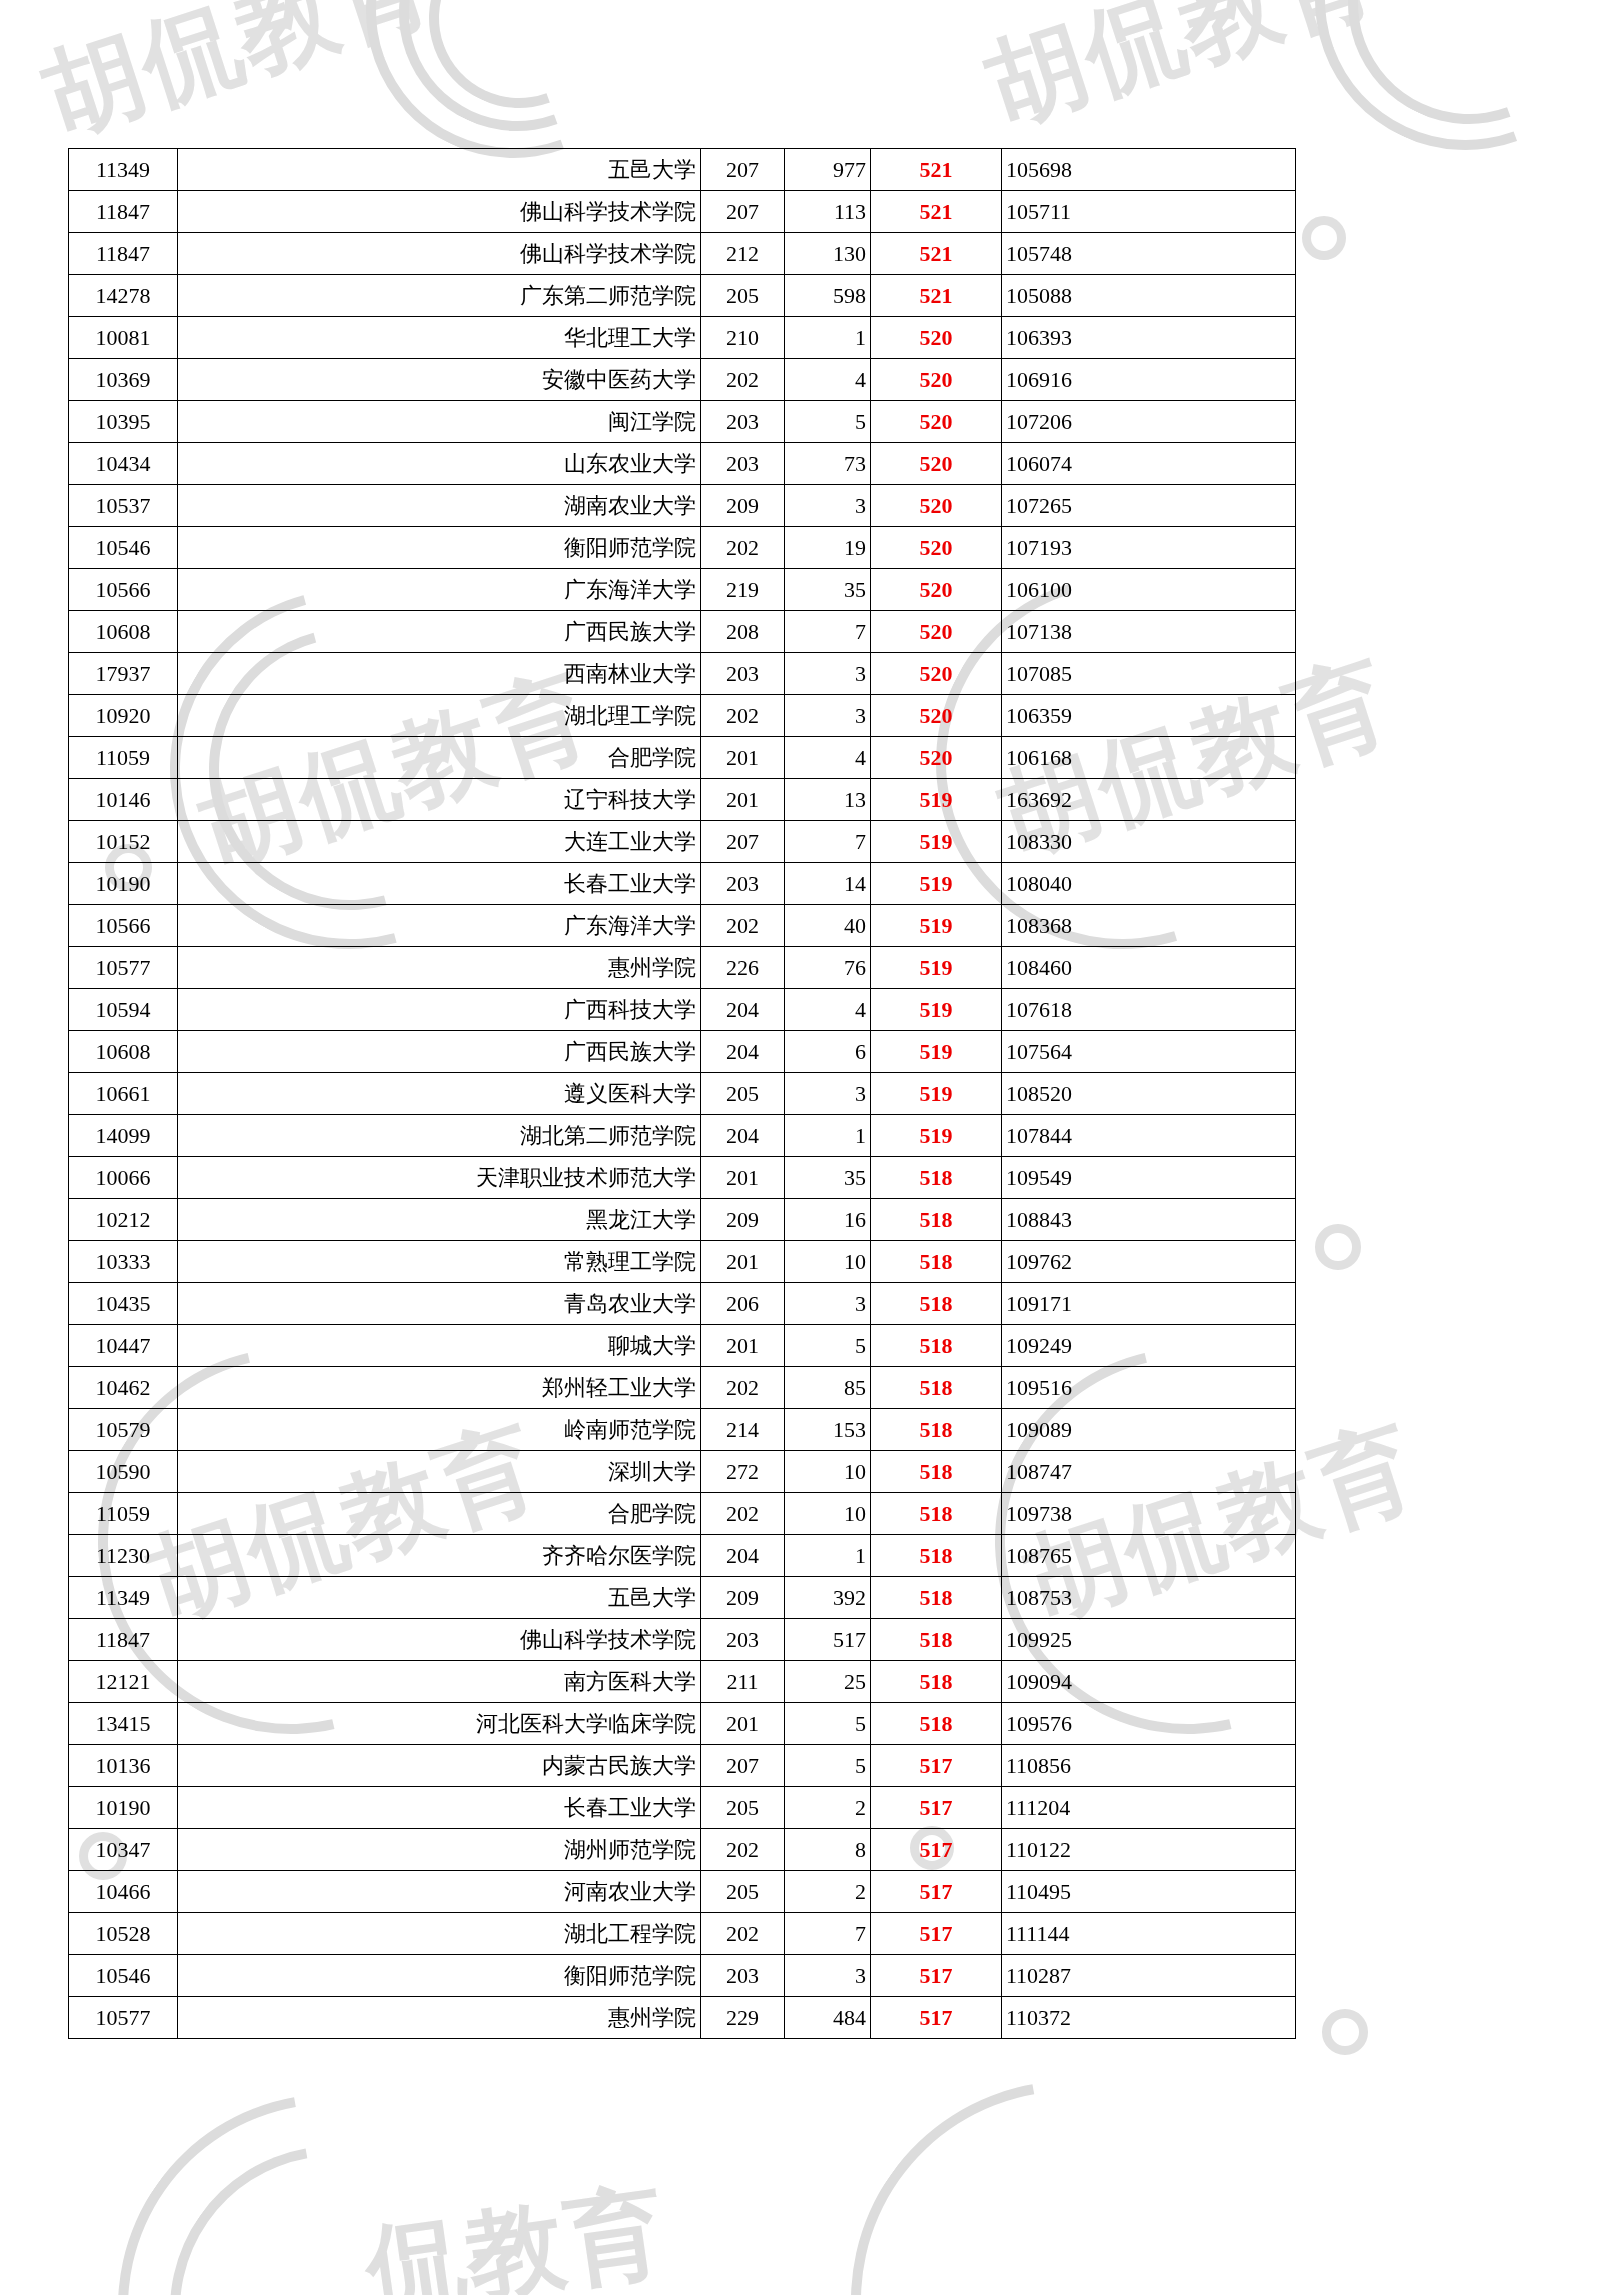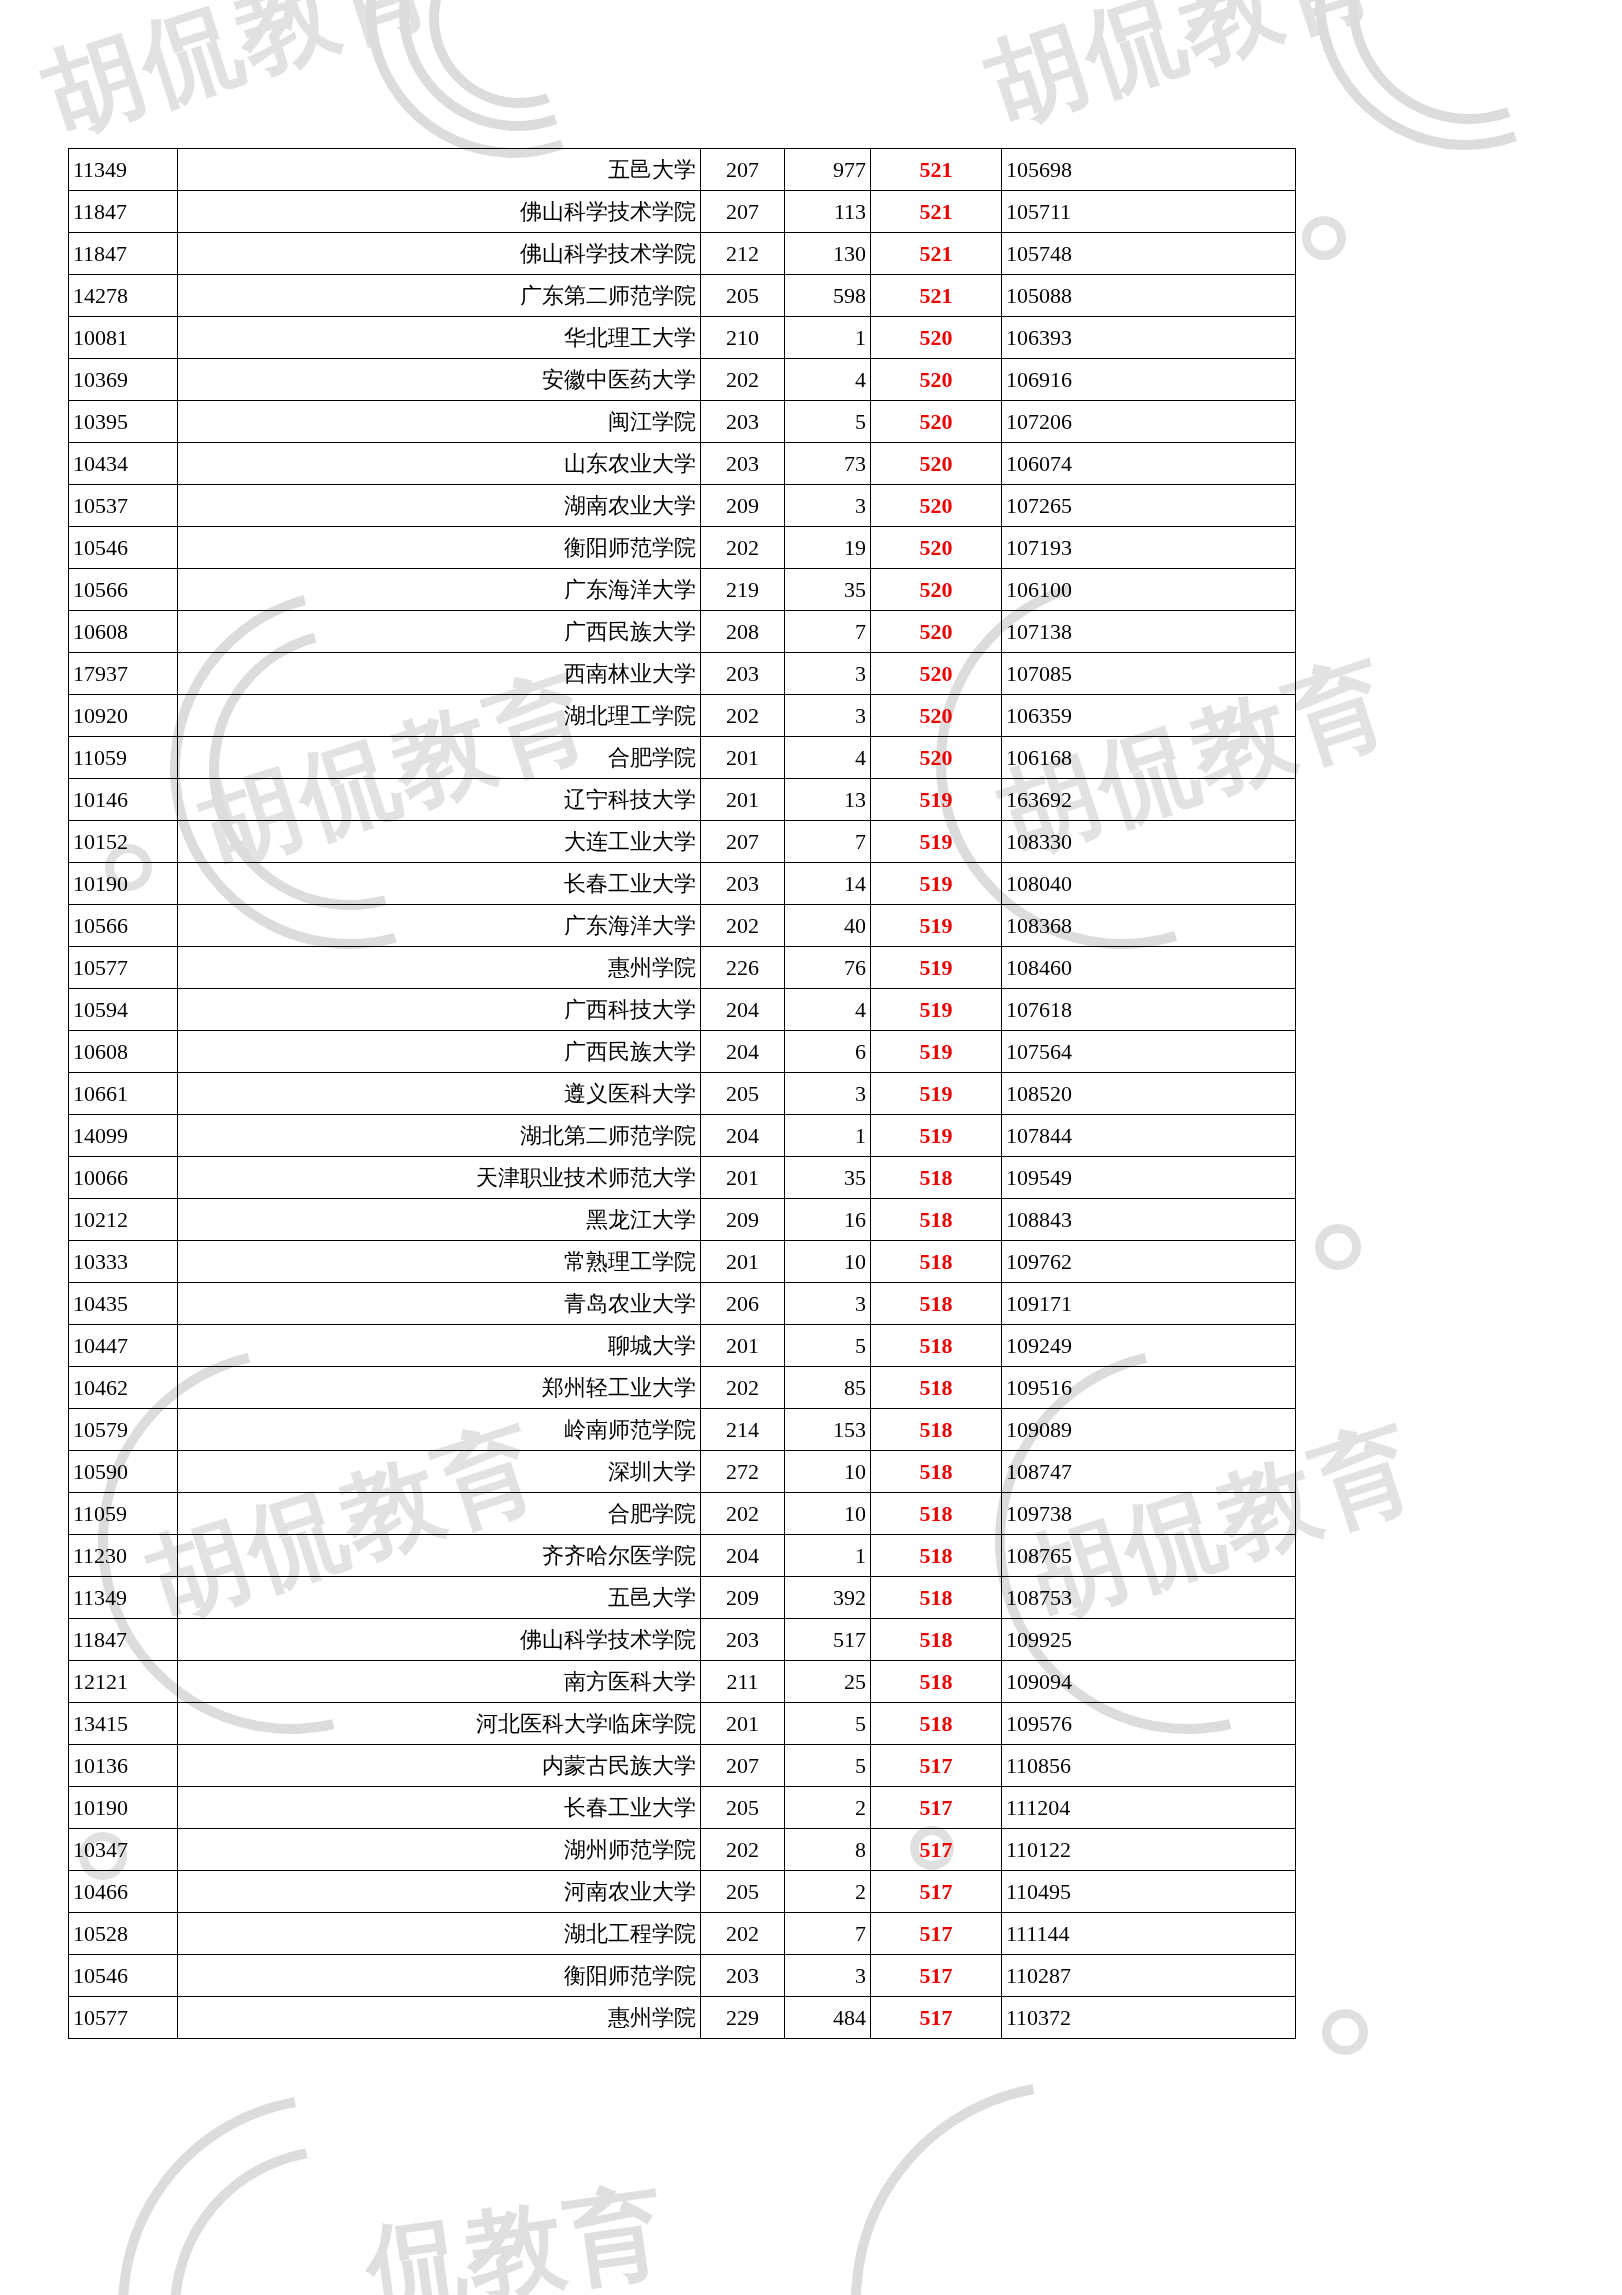--- a/index.html
+++ b/index.html
@@ -70,21 +70,21 @@
     color: #000000;
     background: transparent;
   }
   col.c-code    { width: 109px; }
   col.c-name    { width: 523px; }
   col.c-plan    { width: 84px; }
   col.c-count   { width: 86px; }
   col.c-score   { width: 131px; }
   col.c-rank    { width: 294px; }
 
-  td.code  { }
+  td.code  { text-align: center; }
   td.name  { text-align: right; }
   td.plan  { text-align: center; }
   td.count { text-align: right; }
   td.score { text-align: center; font-weight: 700; }
   td.rank  { text-align: left; }
 
   
   td.name { font-family: "DejaVu Sans", "Liberation Sans", sans-serif; font-size: 21.6px; }
 </style>
 </head>

